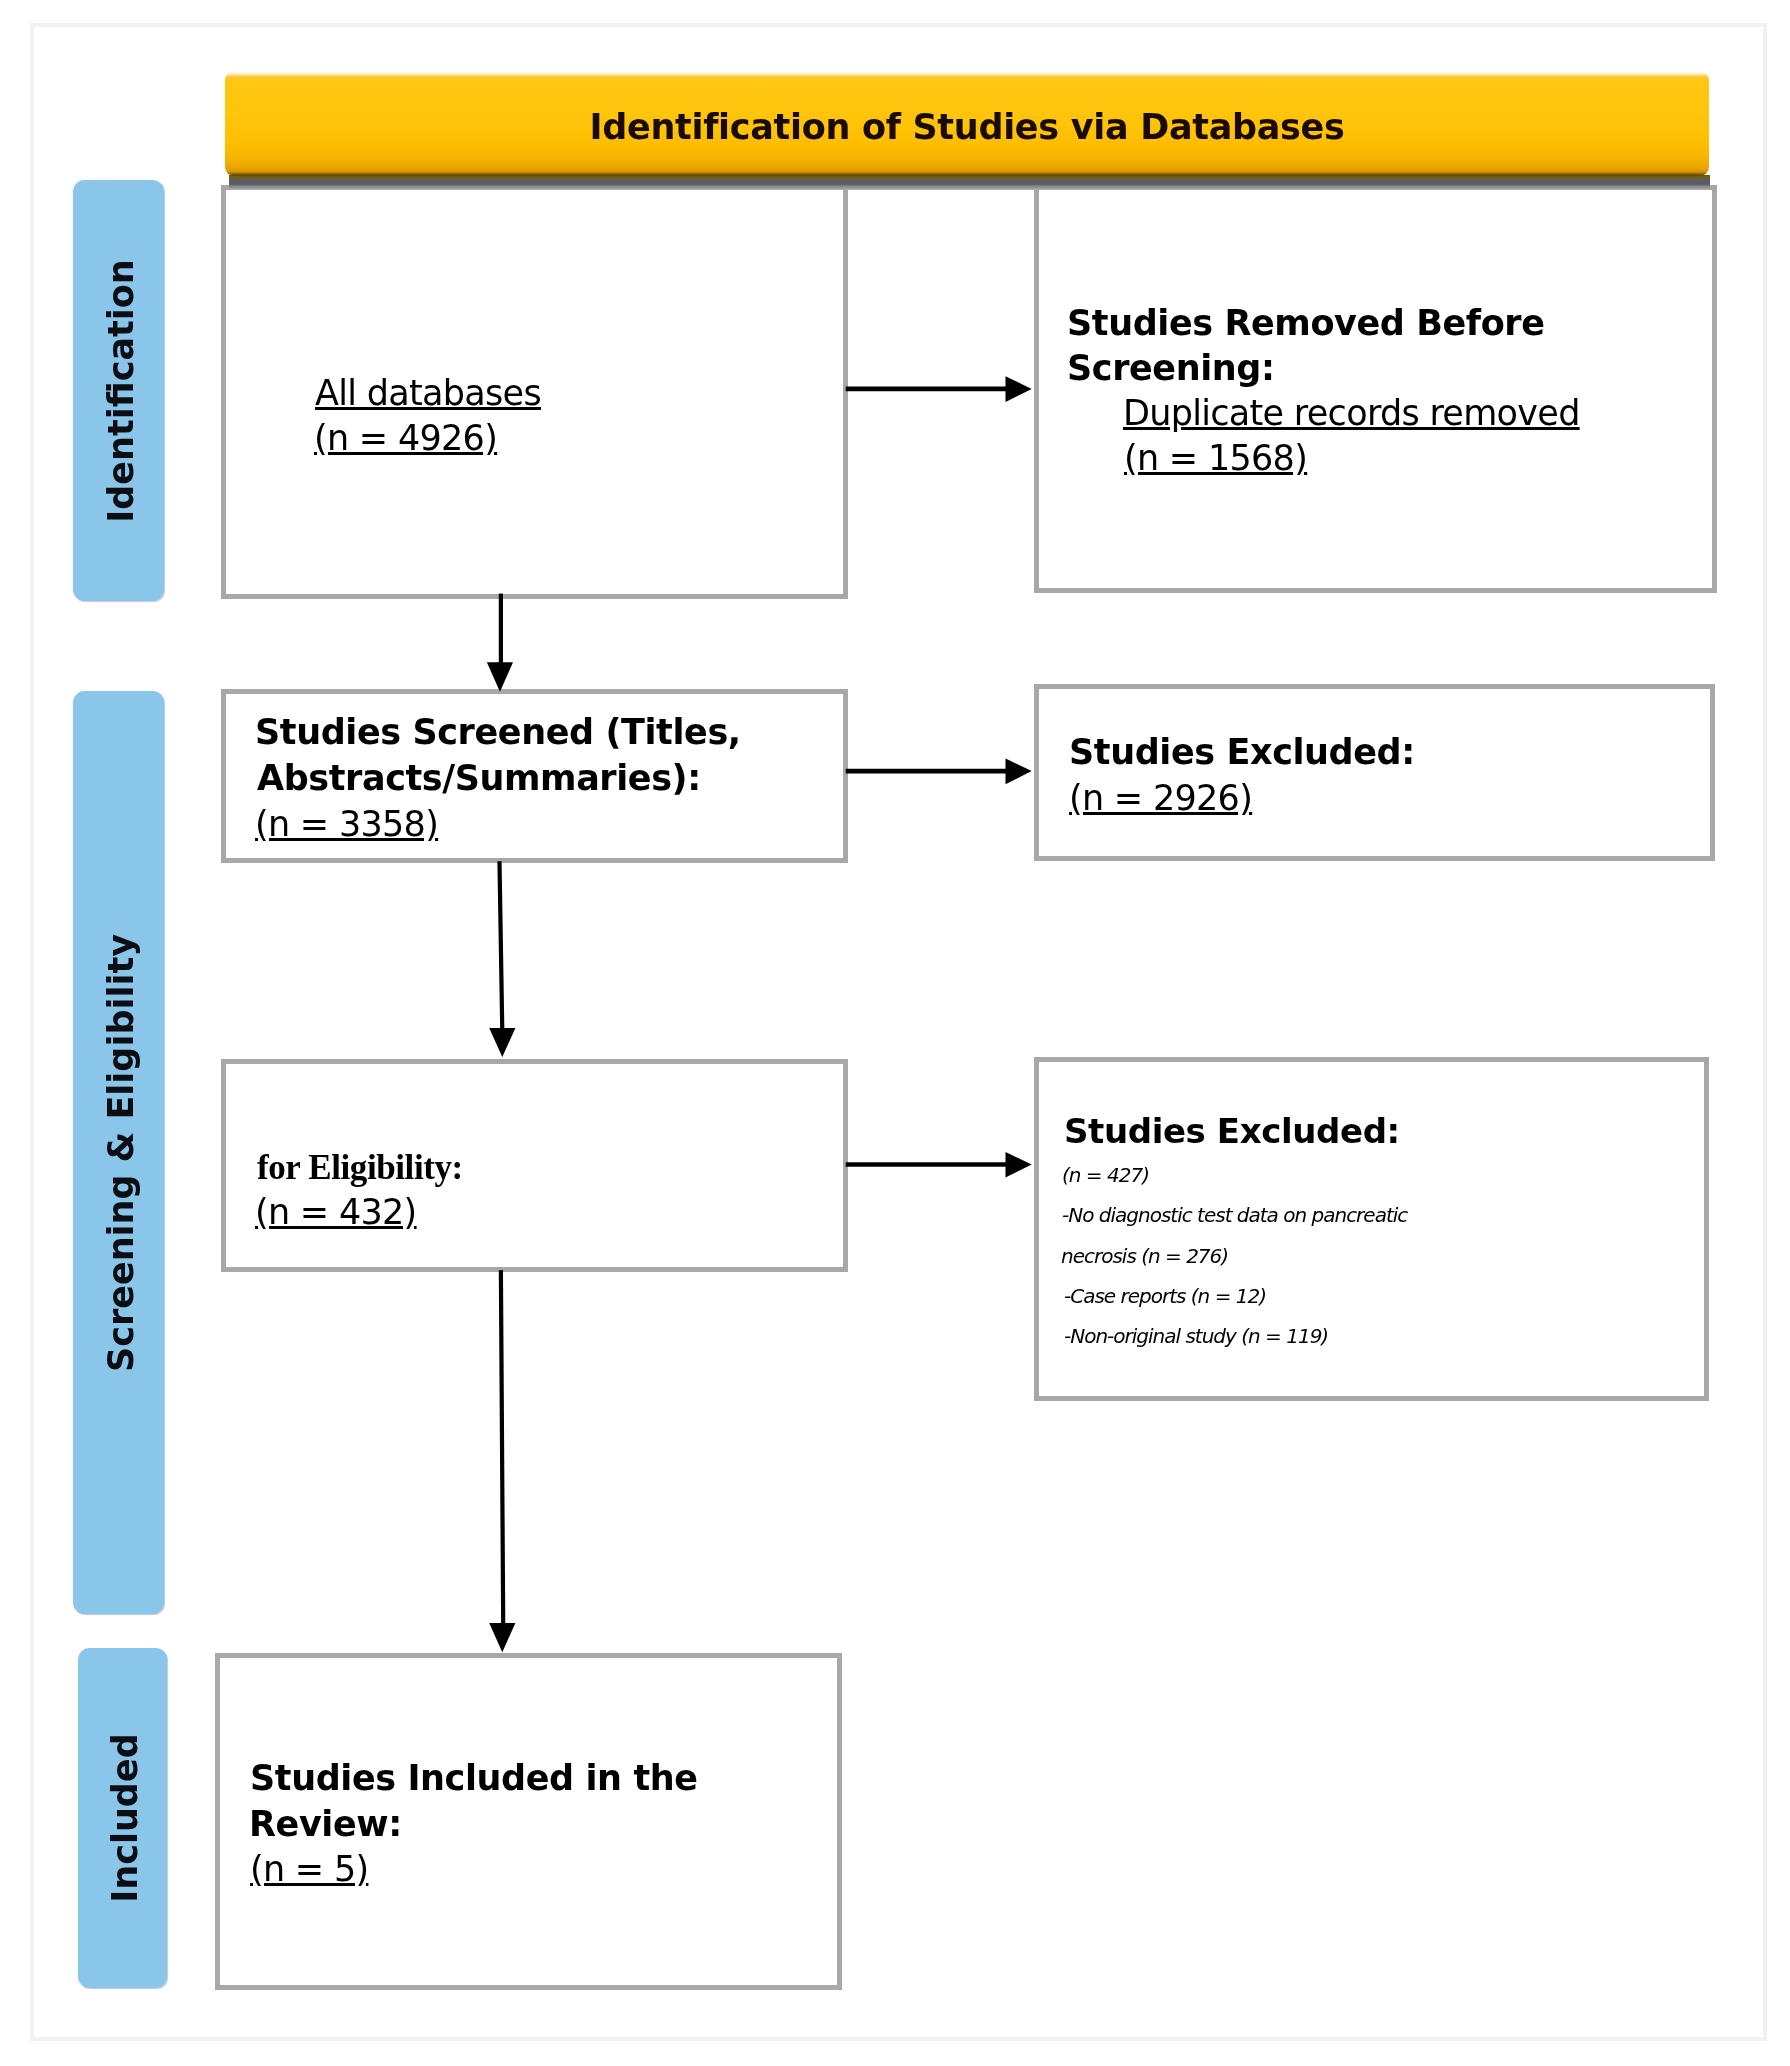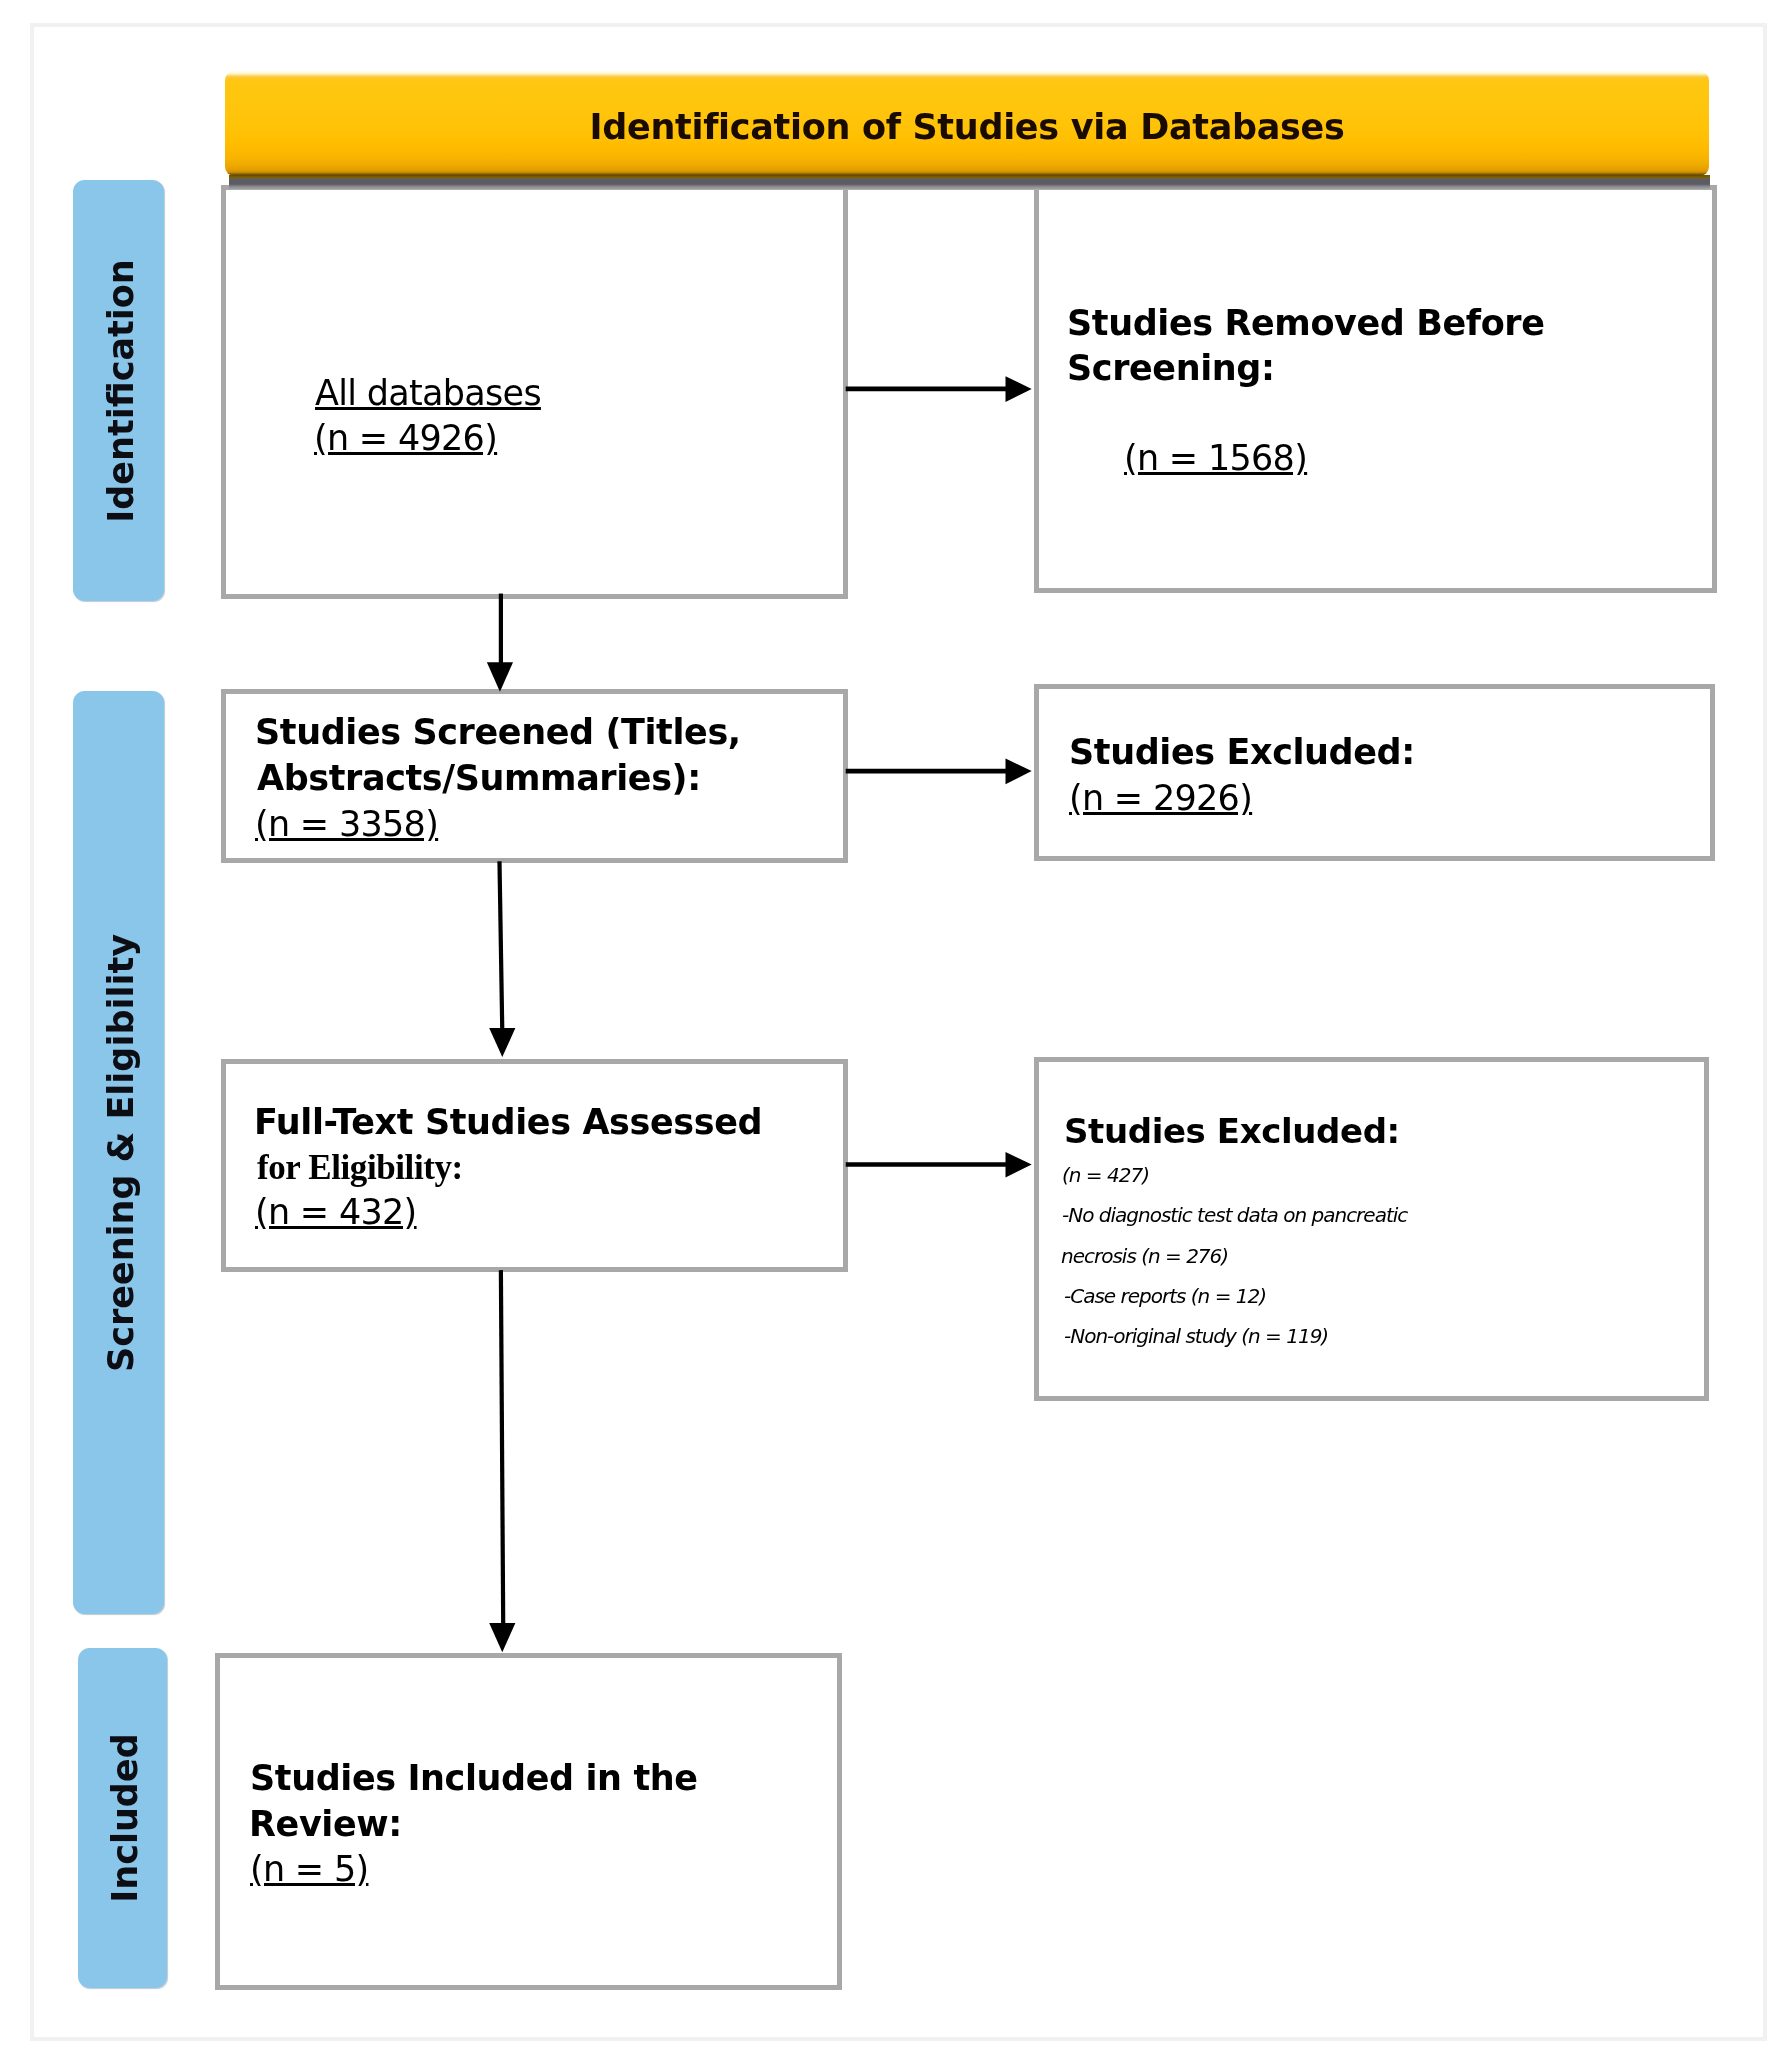--- a/index.html
+++ b/index.html
@@ -61,33 +61,33 @@
     <span class="lbl">Included</span>
   </div>
 
   <div class="box" style="left:221px;top:185px;width:627px;height:414px;"></div>
   <div class="body treg" style="left:315px;top:371px;">All databases</div>
   <div class="body treg" style="left:314px;top:416px;">(n = 4926)</div>
 
   <div class="box" style="left:1034px;top:185px;width:683px;height:408px;"></div>
   <div class="body tbold" style="left:1067px;top:301px;">Studies Removed Before</div>
   <div class="body tbold" style="left:1067px;top:346px;">Screening:</div>
+  <div class="body treg" style="left:1123px;top:391px;">Duplicate records removed</div>
   <div class="body treg" style="left:1124px;top:436px;">(n = 1568)</div>
 
   <div class="box" style="left:221px;top:689px;width:627px;height:174px;"></div>
   <div class="body tbold" style="left:255px;top:710px;">Studies Screened (Titles,</div>
   <div class="body tbold" style="left:257px;top:756px;">Abstracts/Summaries):</div>
   <div class="body treg" style="left:255px;top:802px;">(n = 3358)</div>
 
   <div class="box" style="left:1034px;top:684px;width:681px;height:177px;"></div>
   <div class="body tbold" style="left:1069px;top:730px;">Studies Excluded:</div>
   <div class="body treg" style="left:1069px;top:776px;">(n = 2926)</div>
 
   <div class="box" style="left:221px;top:1059px;width:627px;height:213px;"></div>
-  <div class="body tbold" style="left:254px;top:1100px;">Full-Text Studies Assessed</div>
   <div class="body tbold" style="left:257px;top:1145px;font-family:Liberation Serif, serif;">for Eligibility:</div>
   <div class="body treg" style="left:255px;top:1190px;">(n = 432)</div>
 
   <div class="box" style="left:1034px;top:1057px;width:675px;height:344px;"></div>
   <div class="body smallb" style="left:1064px;top:1111px;">Studies Excluded:</div>
   <div class="body small" style="left:1062px;top:1155px;">(n = 427)</div>
   <div class="body small" style="left:1062px;top:1195px;">-No diagnostic test data on pancreatic</div>
   <div class="body small" style="left:1061px;top:1236px;">necrosis (n = 276)</div>
   <div class="body small" style="left:1064px;top:1276px;">-Case reports (n = 12)</div>
   <div class="body small" style="left:1064px;top:1316px;">-Non-original study (n = 119)</div>

